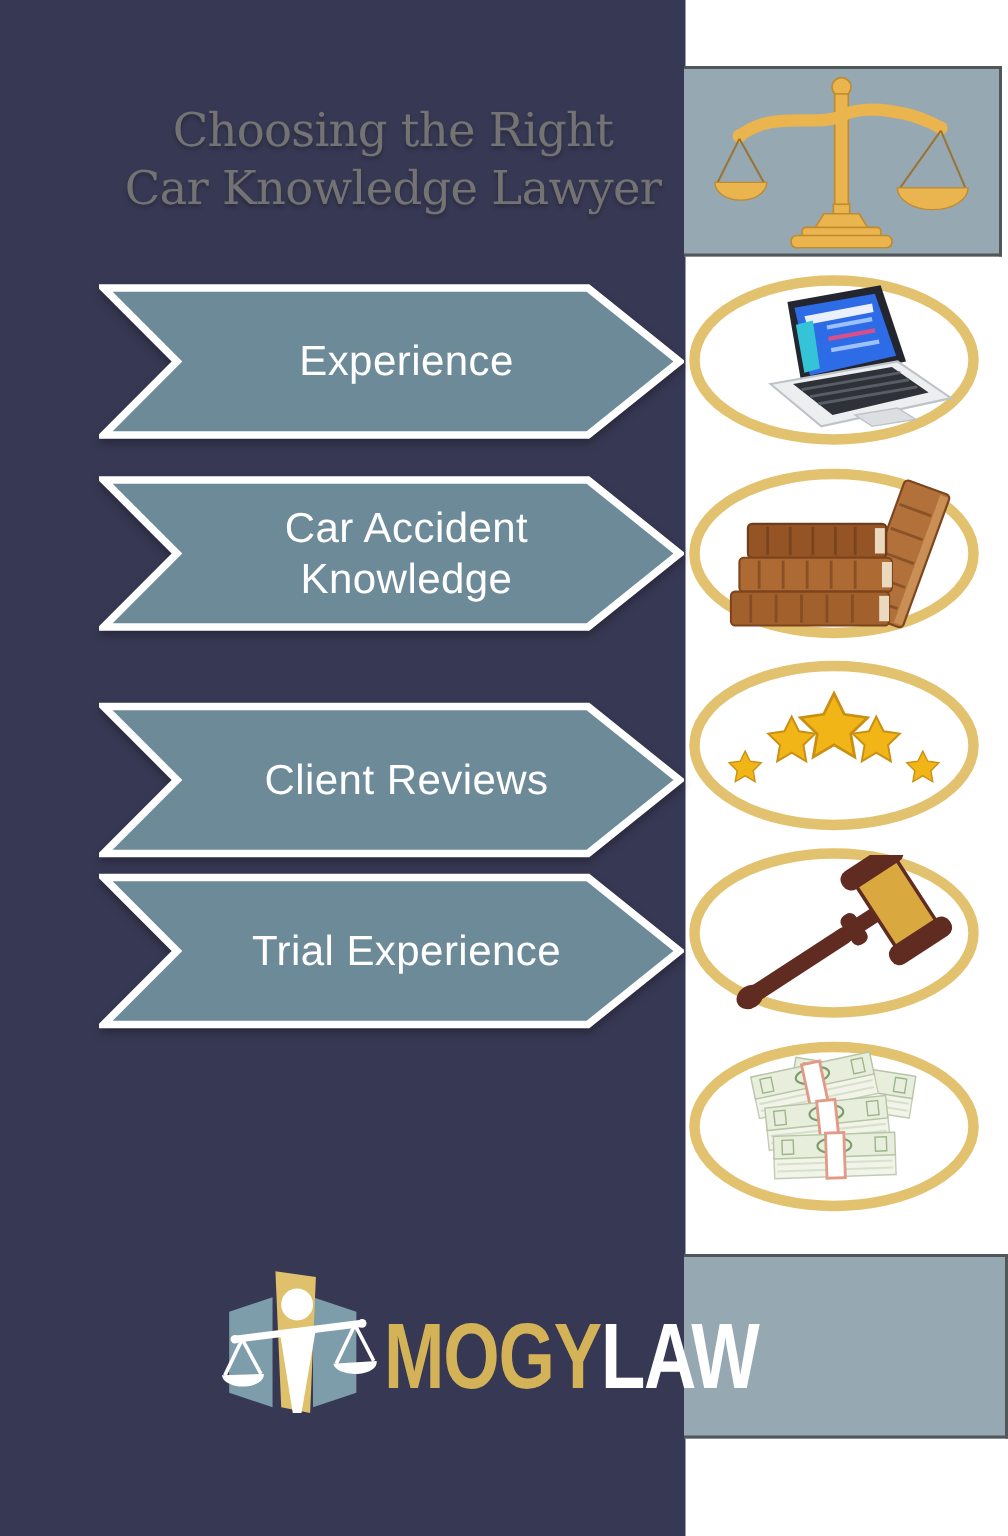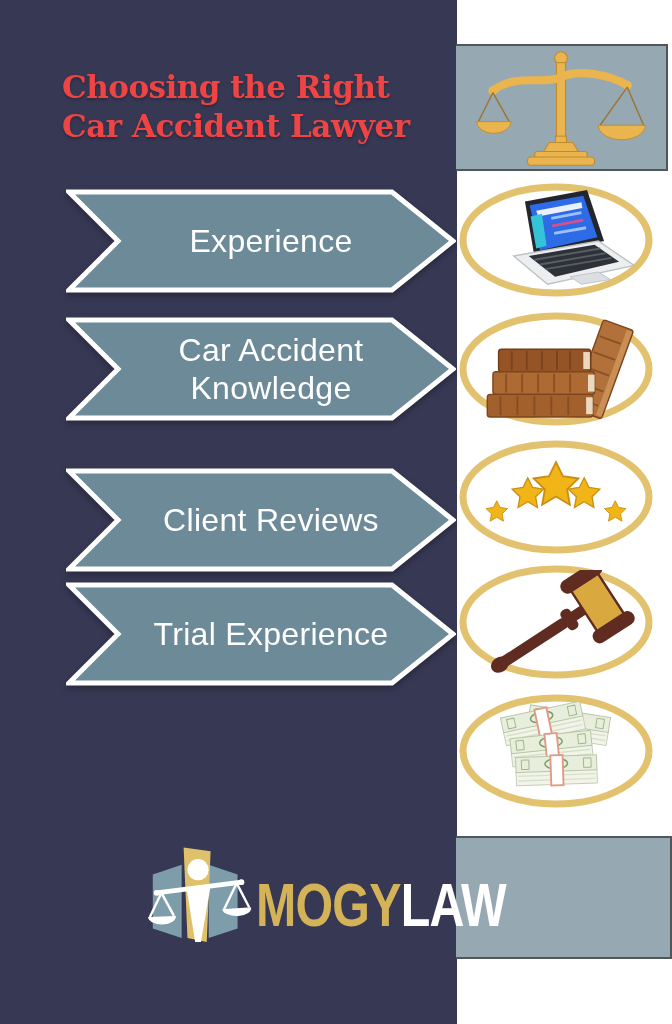--- a/index.html
+++ b/index.html
@@ -11,30 +11,30 @@
   }
   .navy-bg { position:absolute; left:0; top:0; width:457px; height:1024px; background:#373853; }
 
   
   .panel { background:#96a8b1; border:2px solid #51565a; border-left:none; }
   .scales-panel { position:absolute; left:456px; top:44px; width:212px; height:127px;
     display:flex; align-items:center; justify-content:center; }
 
   
   .title { position:absolute; left:62px; top:68px; width:400px;
-    font-family:"DejaVu Serif", serif; font-weight:700; color:#ef4444;
+    font-family:"DejaVu Serif", serif; font-weight:400; color:#737373;
     font-size:31px; line-height:39px; letter-spacing:-0.5px;
-    text-shadow:0 2px 3px rgba(0,0,0,0.25); }
+    text-shadow:0 2px 3px rgba(0,0,0,0.25);text-align:center; }
 
   
   .arrow { position:absolute; left:66px; width:390px; height:104px; }
   .arrow svg { position:absolute; inset:0; filter:drop-shadow(0 3px 3px rgba(0,0,0,0.28)); }
   .arrow .lbl { position:absolute; left:70px; right:50px; top:0; bottom:0;
     display:flex; align-items:center; justify-content:center; text-align:center;
-    color:#ffffff; font-size:32px; font-weight:400; line-height:1.2; letter-spacing:0.3px; }
+    color:#ffffff; font-size:28px; font-weight:400; line-height:1.2; letter-spacing:0.3px; }
   .arrow1 { top:189px; } .arrow2 { top:317px; } .arrow3 { top:444px;margin-top:24px; }
   .arrow4 { top:582px; } .arrow5 { top:699px; }
 
   
   .ring { position:absolute; left:459px; width:194px; height:114px;
     display:flex; align-items:center; justify-content:center; background:#fff;
     border-radius:50%; }
   .ring svg.ring-outline { position:absolute; inset:0; }
   .ring1 { top:183px; } .ring2 { top:312px; } .ring3 { top:440px; }
   .ring4 { top:565px; } .ring5 { top:694px; }
@@ -76,21 +76,21 @@
         <rect x="99" y="96" width="12" height="9"></rect>
         <polygon points="84,116 126,116 118,103 92,103"></polygon>
         <rect x="76" y="113" width="58" height="7" rx="3"></rect>
         <rect x="68" y="119" width="74" height="9" rx="4"></rect>
       </g>
     </svg>
   </div>
 
   <h1 class="title">
     <span>Choosing the Right</span><br>
-    <span>Car Accident Lawyer</span>
+    <span>Car Knowledge Lawyer</span>
   </h1>
 
   <div class="arrow arrow1">
     <svg viewBox="0 0 390 104">
         <polygon points="3,3 326,3 387,52 326,101 3,101 52,52" fill="#6d8a99" stroke="#ffffff" stroke-width="5"></polygon>
       </svg>
     <span class="lbl">Experience</span>
   </div>
   <div class="arrow arrow2">
     <svg viewBox="0 0 390 104">

